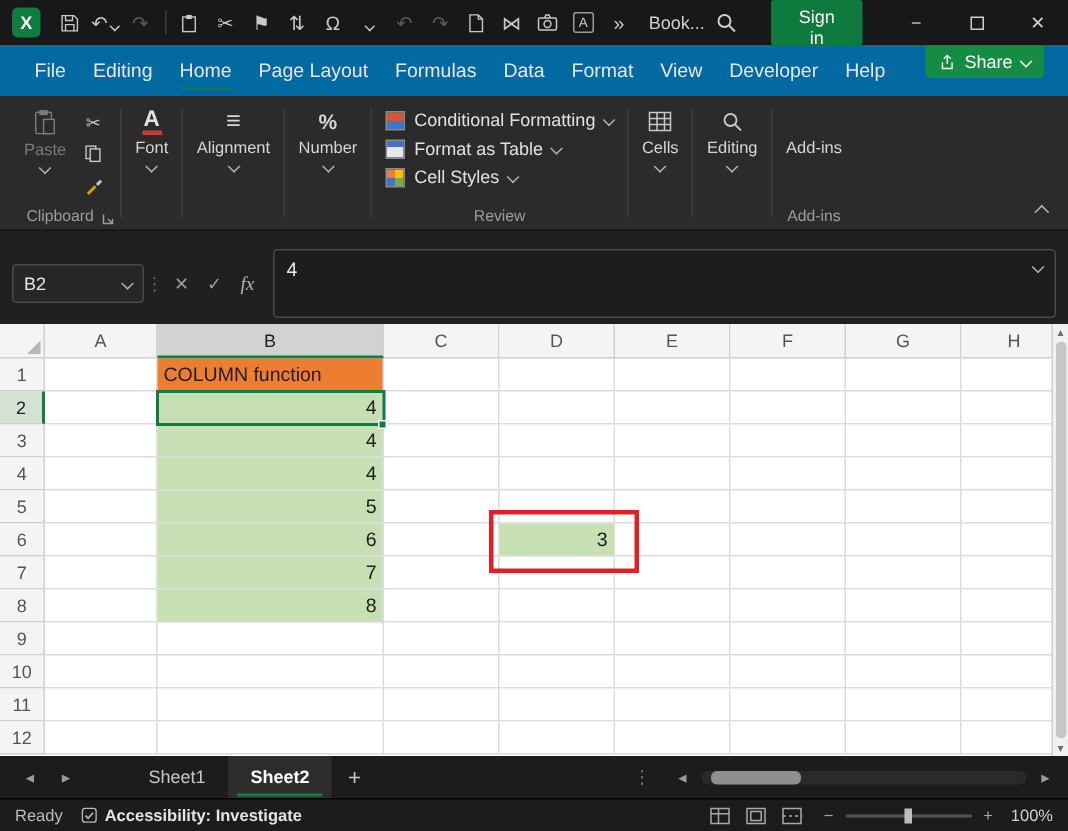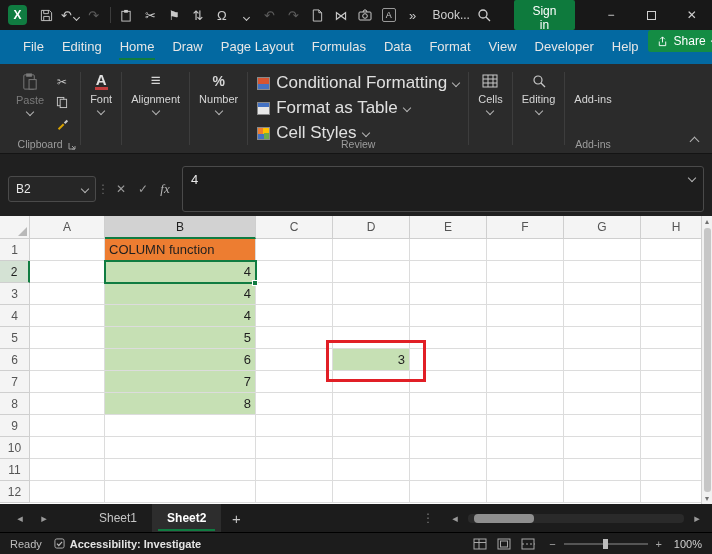--- a/index.html
+++ b/index.html
@@ -40,21 +40,21 @@
   .bigbtn{display:flex;flex-direction:column;align-items:center;gap:3px;font-size:11px;color:#d6d6d6}
   .bigbtn.disabled{color:#7a7a7a}
   .bigbtn.disabled svg{opacity:.55}
   .chev{width:6px;height:6px;border-right:1.5px solid #b3b3b3;border-bottom:1.5px solid #b3b3b3;transform:rotate(45deg);flex:none}
   .smallcol{display:flex;flex-direction:column;justify-content:flex-start;gap:6px;margin-left:9px;padding-top:2px}
   .sbtn{font-size:12px;color:#c9c9c9;display:flex;align-items:center;justify-content:center;width:18px;height:15px}
   .launcher{position:absolute;right:4px;bottom:3px;color:#9d9d9d}
   .ricon{height:18px;display:flex;align-items:center;justify-content:center;font-size:15px}
   .fonticon{font-size:15px;font-weight:bold;color:#e2e2e2;line-height:14px;border-bottom:3px solid #c43e3e;padding:0 1px}
   .styles-col{display:flex;flex-direction:column;gap:5px;padding-top:1px}
-  .stylerow{display:flex;align-items:center;gap:6px;font-size:17px;color:#e0e0e0}
+  .stylerow{display:flex;align-items:center;gap:6px;font-size:12px;color:#e0e0e0}
   .cf-icon{width:13px;height:13px;border:1px solid #8a8a8a;background:linear-gradient(180deg,#d65532 0 50%,#4472c4 50% 100%)}
   .tbl-icon{width:13px;height:13px;border:1px solid #8a8a8a;background:linear-gradient(180deg,#4472c4 0 35%,#e8e8e8 35% 100%)}
   .cs-icon{width:13px;height:13px;border:1px solid #8a8a8a;
     background:conic-gradient(#ffc000 0 25%,#70ad47 0 50%,#4472c4 0 75%,#ed7d31 0 100%)}
   .addin-icon{display:grid;grid-template-columns:7px 7px;grid-template-rows:7px 7px;gap:2px}
   .addin-icon i{background:#d64b35}
   .addin-icon i:nth-child(2){background:#e8744f}
   .addin-icon i:nth-child(3){background:#e8744f}
   .collapse-chev{position:absolute;right:14px;bottom:8px;width:7px;height:7px;border-left:1.5px solid #b3b3b3;
     border-top:1.5px solid #b3b3b3;transform:rotate(45deg)}
@@ -182,21 +182,20 @@
           <span class="maxbox"></span>
         </div>
       <div class="winbtn">✕</div>
     </div>
   </div>
 
   <div class="menubar">
     <span class="mtab">File</span>
     <span class="mtab">Editing</span>
     <span class="mtab active">Home</span>
-    <span class="mtab">Draw</span>
     <span class="mtab">Page Layout</span>
     <span class="mtab">Formulas</span>
     <span class="mtab">Data</span>
     <span class="mtab">Format</span>
     <span class="mtab">View</span>
     <span class="mtab">Developer</span>
     <span class="mtab">Help</span>
     <div class="share">
       <svg width="11" height="11" viewBox="0 0 12 12">
           <path d="M6 1v6" stroke="#fff" fill="none"></path>

